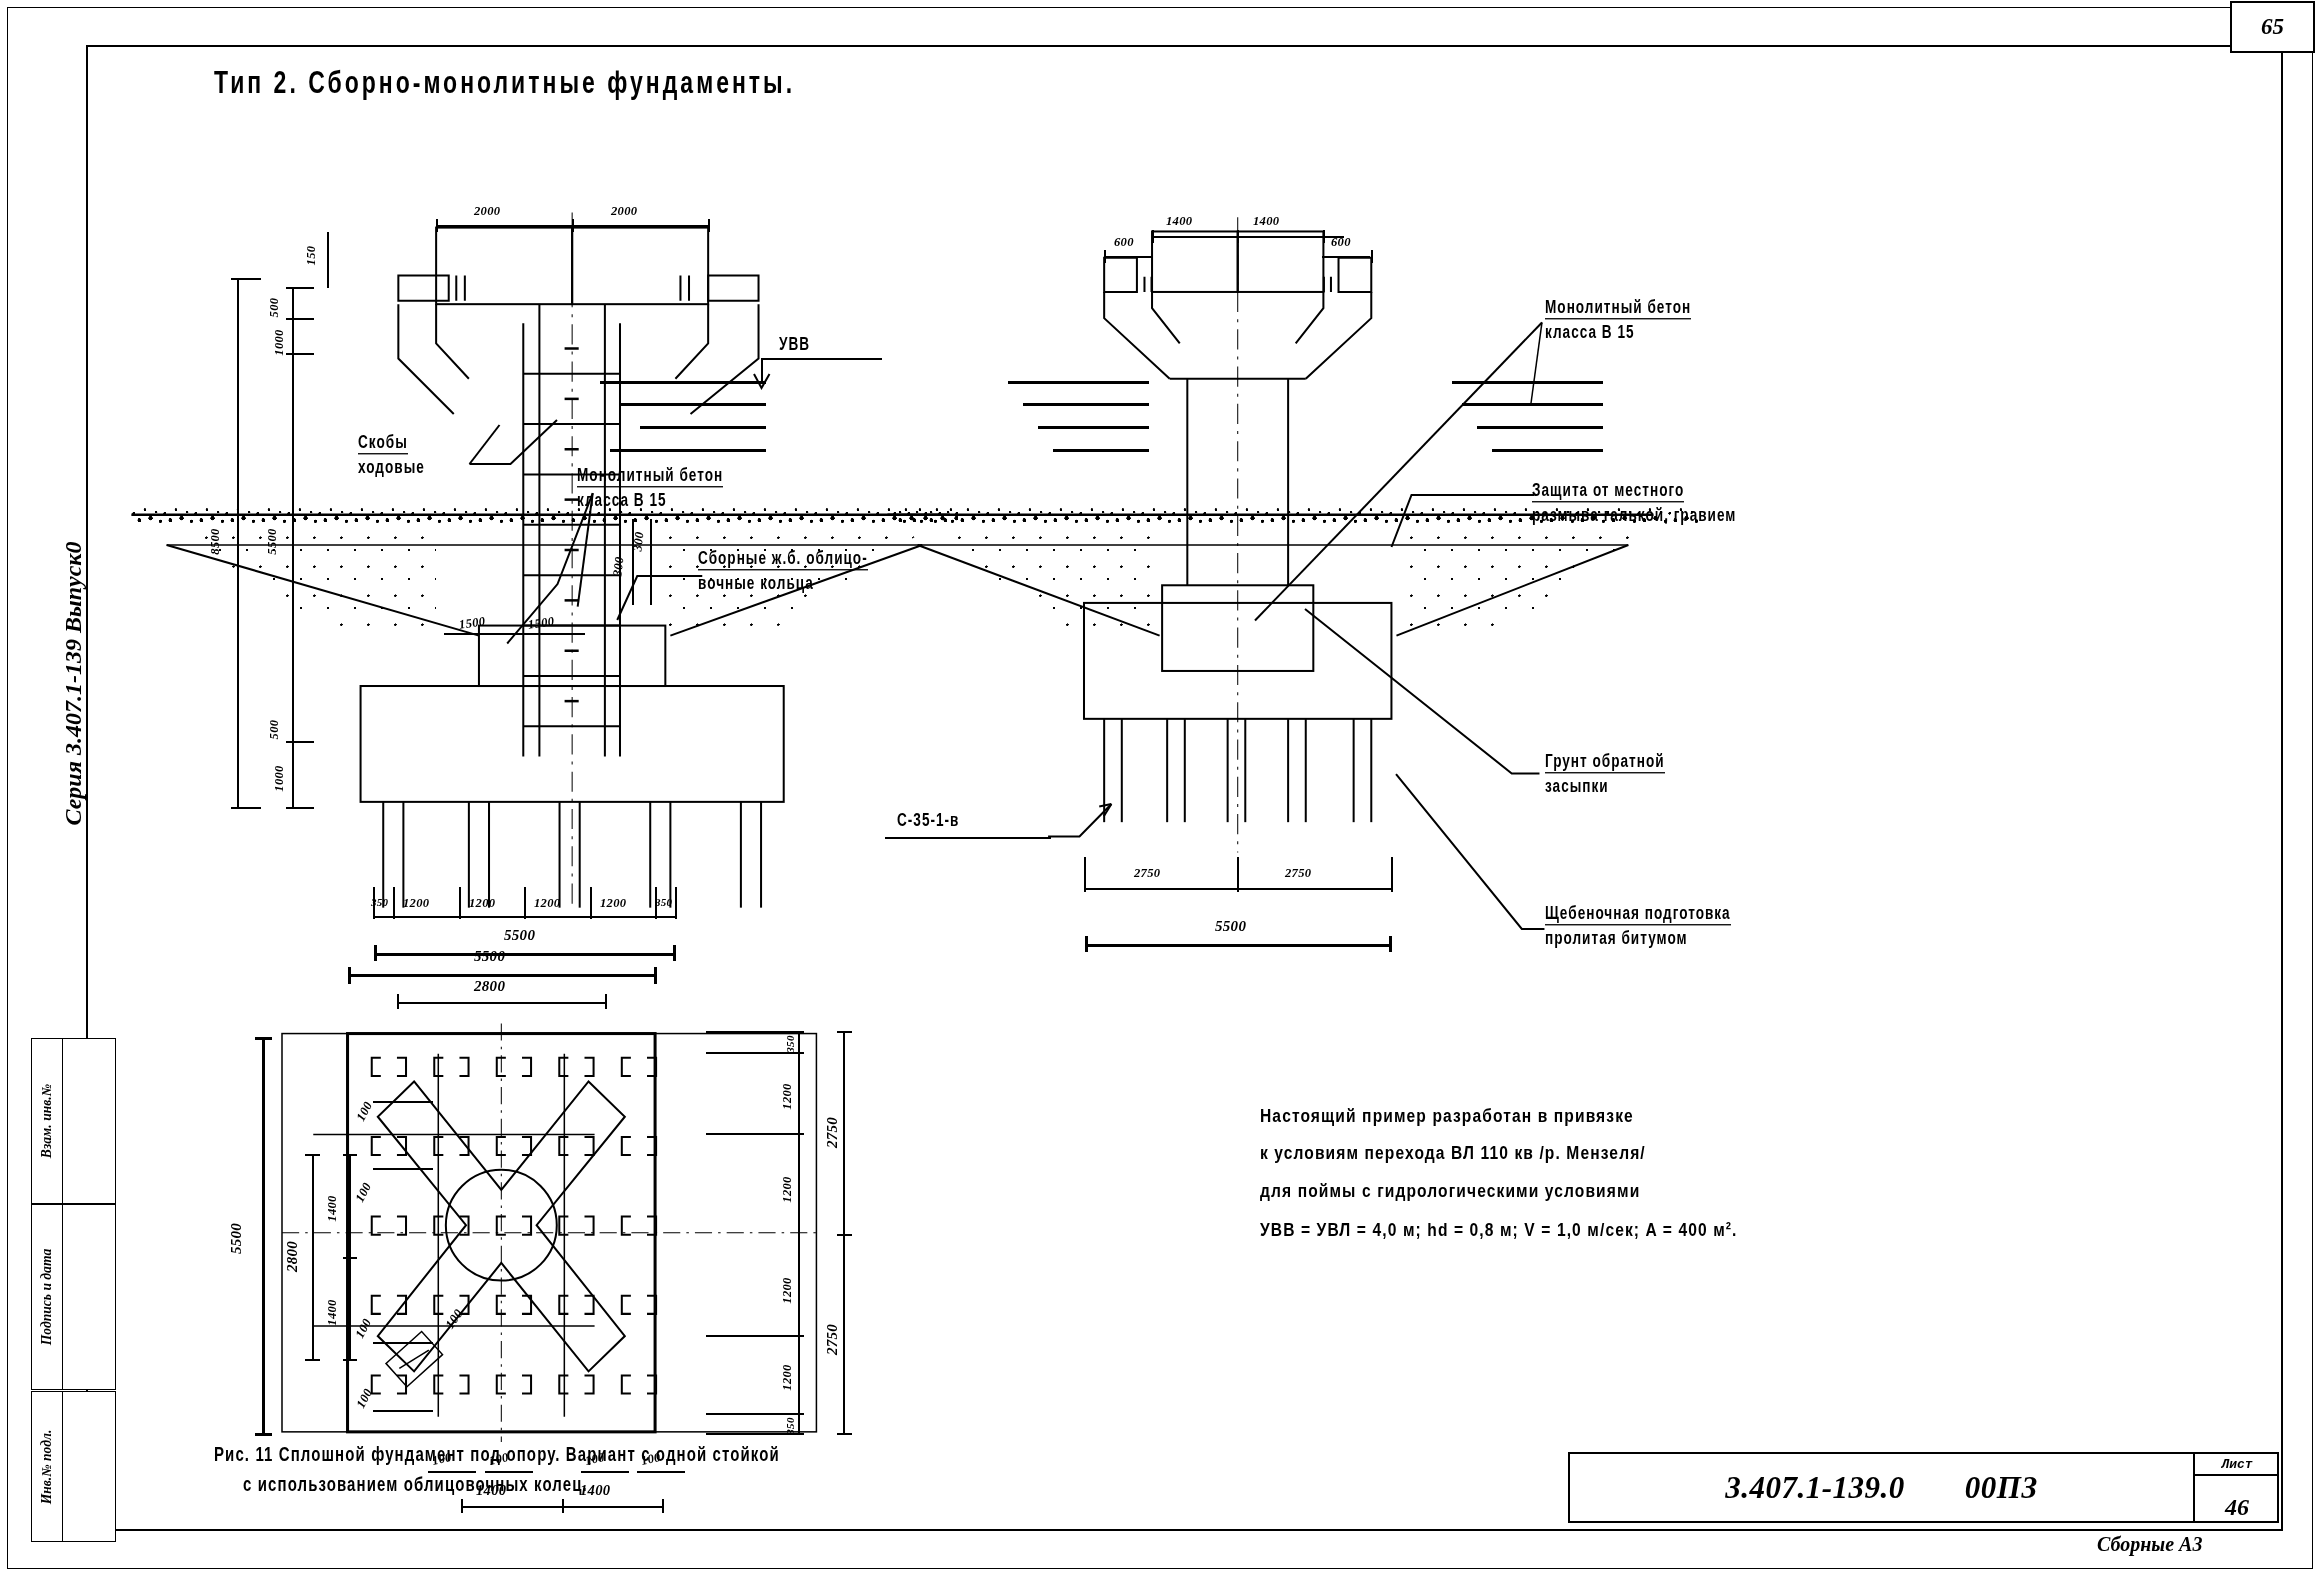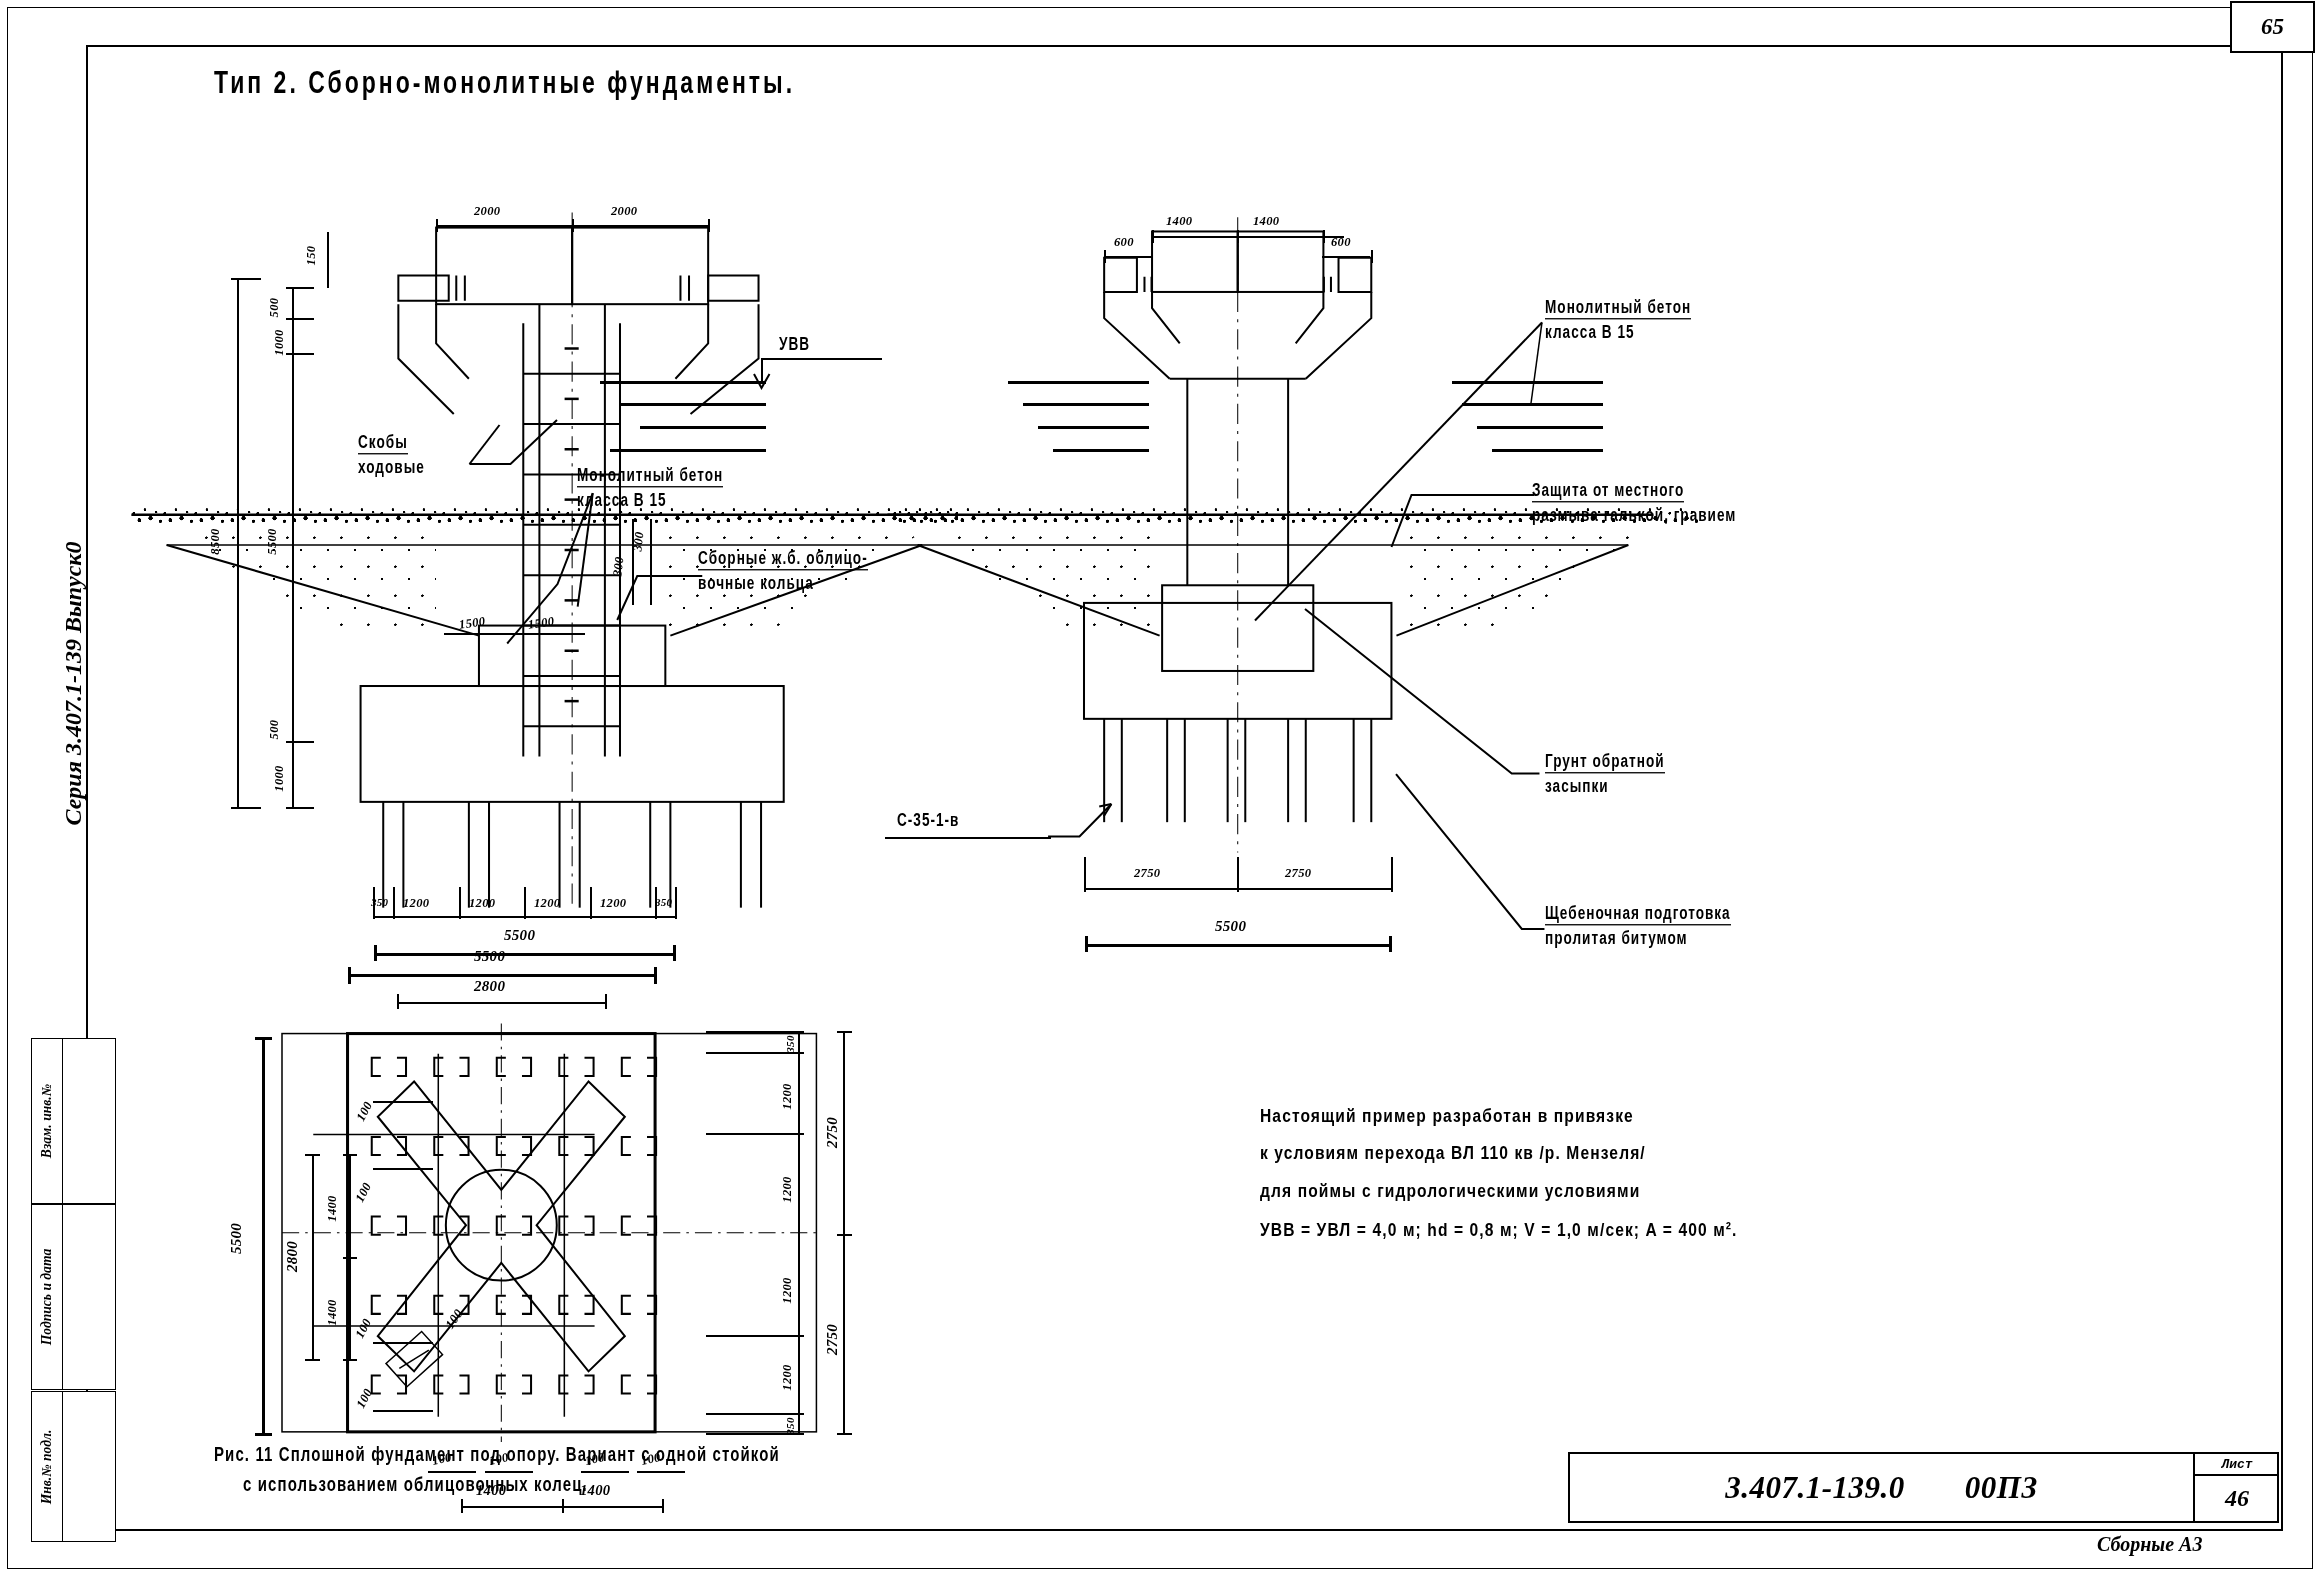--- a/index.html
+++ b/index.html
@@ -616,21 +616,21 @@
 
   <div class="abs" style="left:1568px;top:1452px;width:711px;height:71px;border:2.5px solid #000;box-sizing:border-box;background:#fff;">
     <div style="position:absolute;left:0;top:0;width:623px;height:100%;display:flex;align-items:center;justify-content:center;gap:60px;">
       <span style="font-family:'Liberation Serif',serif;font-style:italic;font-weight:700;font-size:31px;letter-spacing:0.5px;">3.407.1-139.0</span>
       <span style="font-family:'Liberation Serif',serif;font-style:italic;font-weight:700;font-size:31px;letter-spacing:0.5px;">00ПЗ</span>
     </div>
     <div style="position:absolute;left:623px;top:0;width:86px;height:100%;border-left:2.5px solid #000;box-sizing:border-box;">
       <div style="height:20px;border-bottom:2px solid #000;display:flex;align-items:center;justify-content:center;">
         <span style="font-family:Liberation Mono, monospace;font-style:italic;font-weight:700;font-size:13px;text-align:center;">Лист</span>
       </div>
-      <div style="height:45px;display:flex;align-items:center;justify-content:center;">
+      <div style="height:45px;display:flex;align-items:flex-end;justify-content:center;">
         <span style="font-family:'Liberation Serif',serif;font-style:italic;font-weight:700;font-size:24px;">46</span>
       </div>
     </div>
   </div>
 
   <div class="abs" style="left:2097px;top:1533px;font-family:'Liberation Serif',serif;font-style:italic;font-weight:700;font-size:20px;">Сборные А3</div>
 
 </div>
 
 

